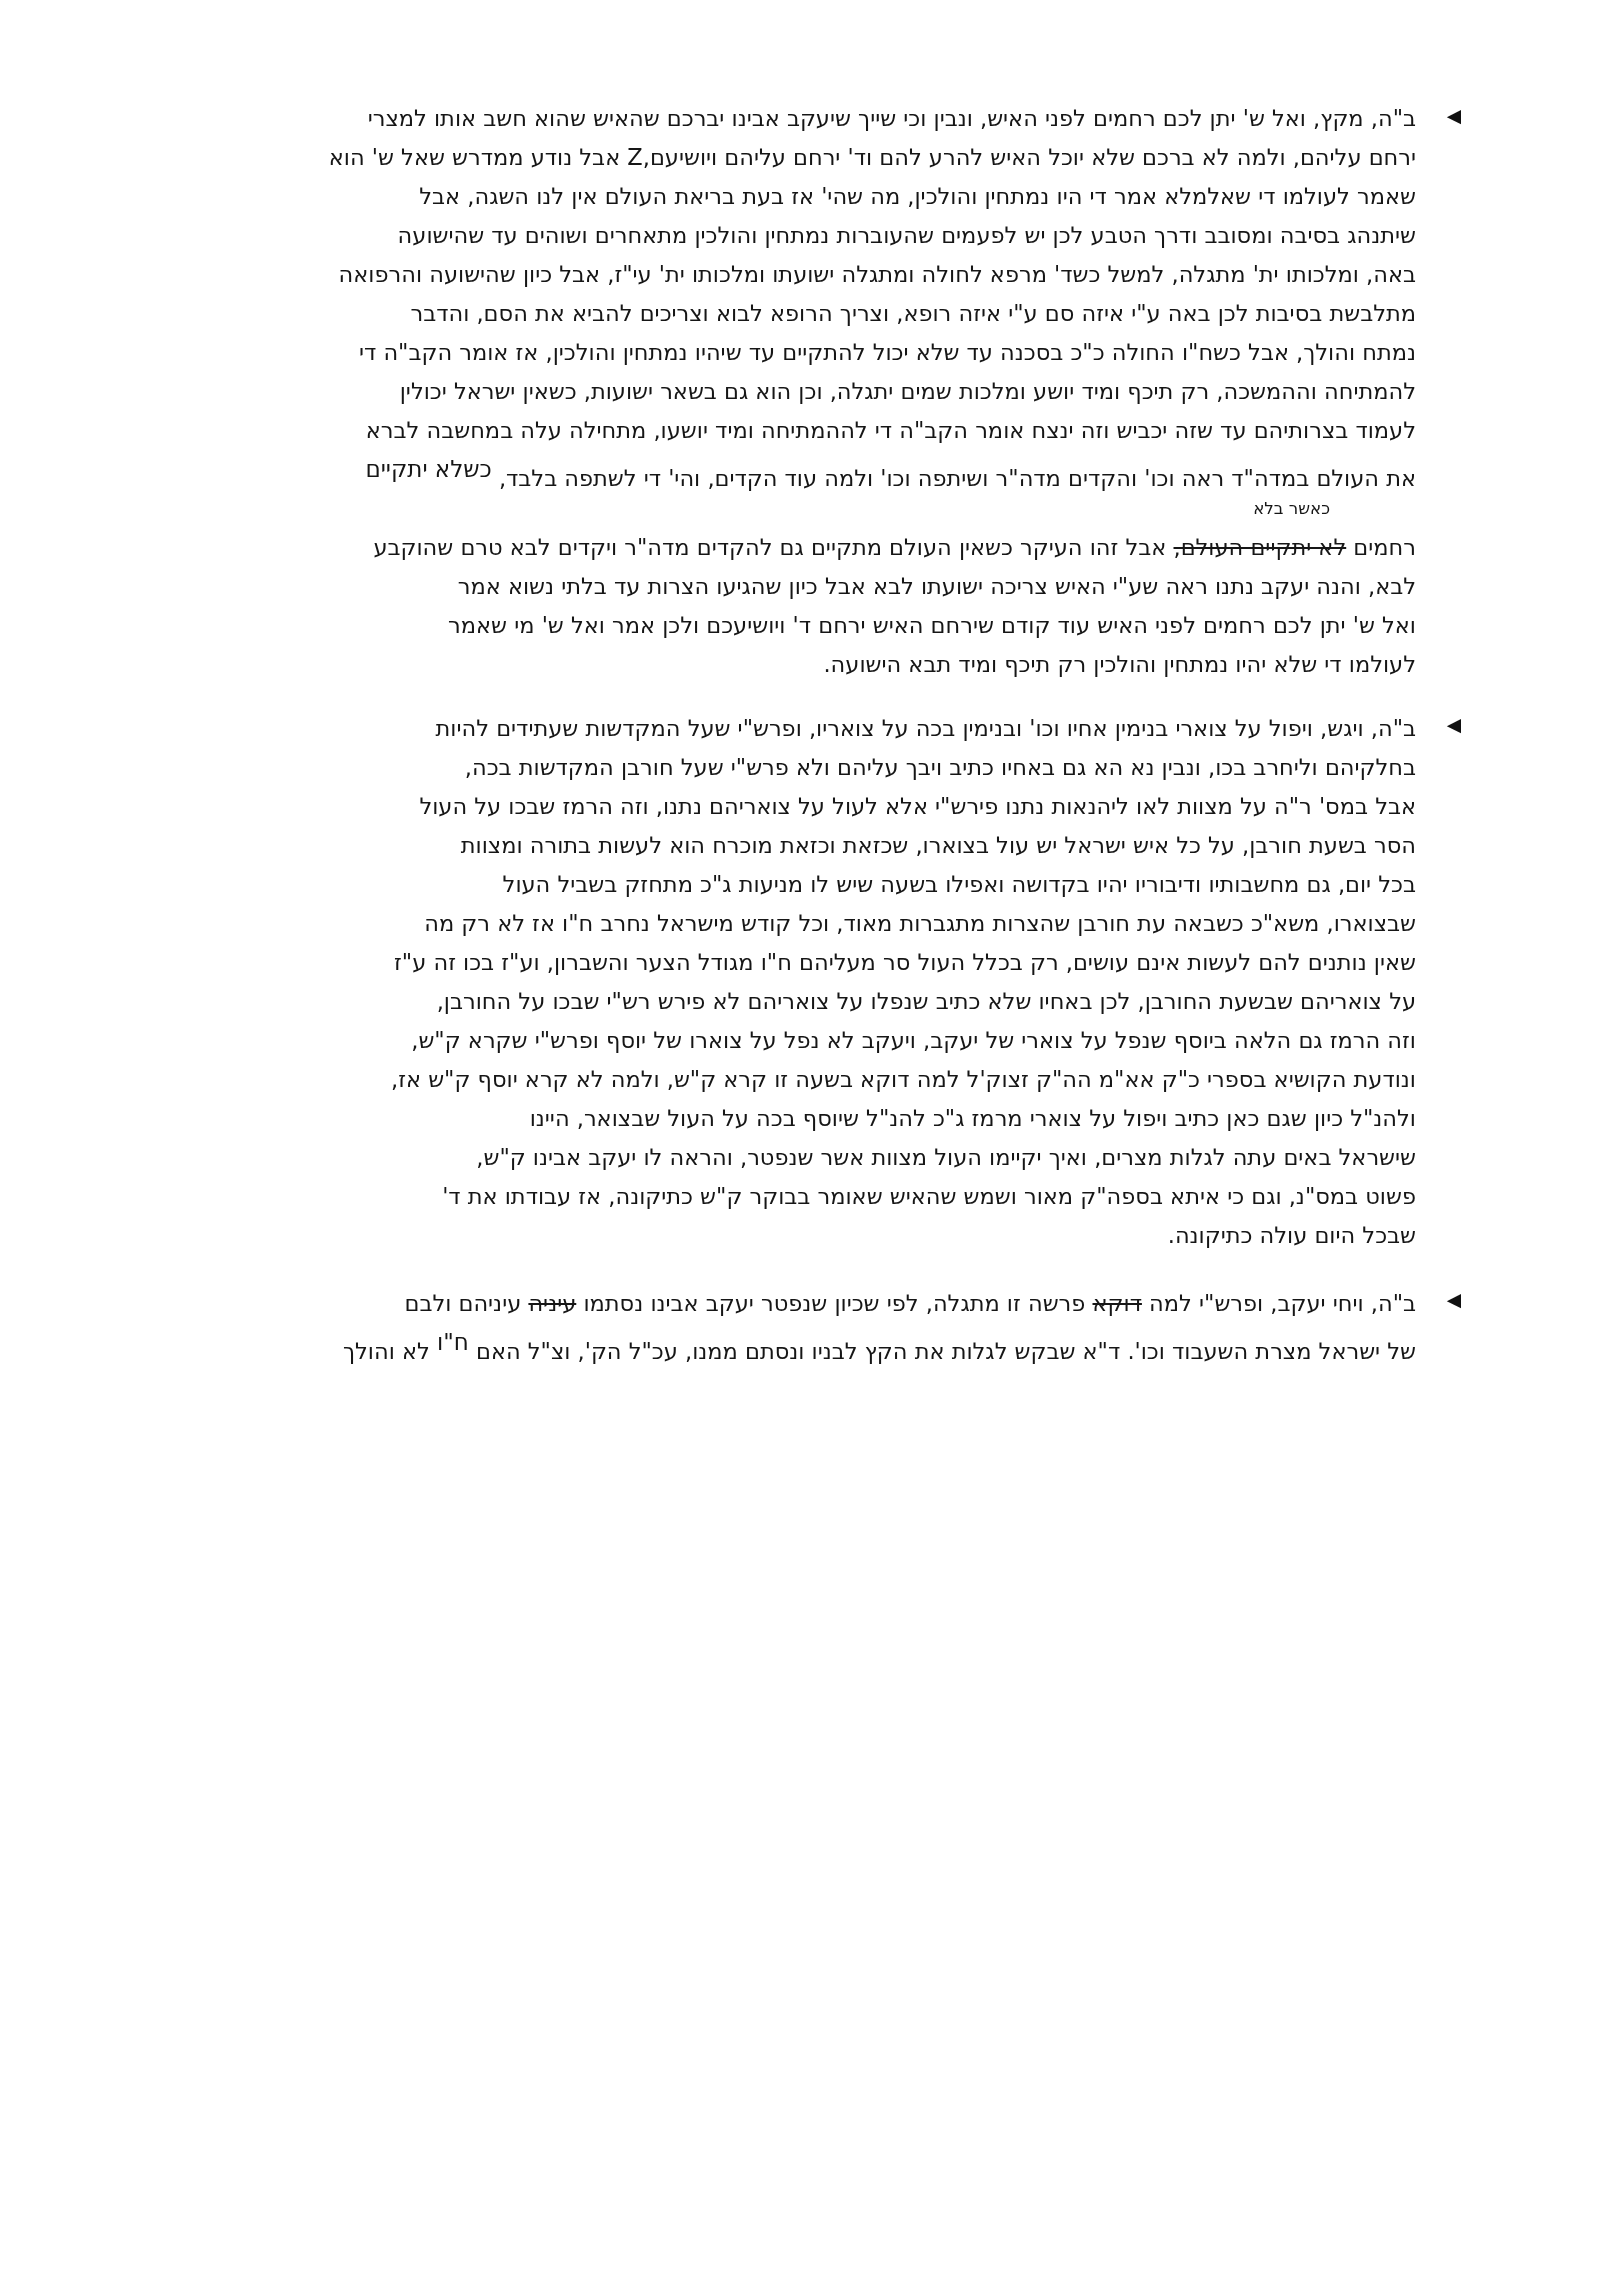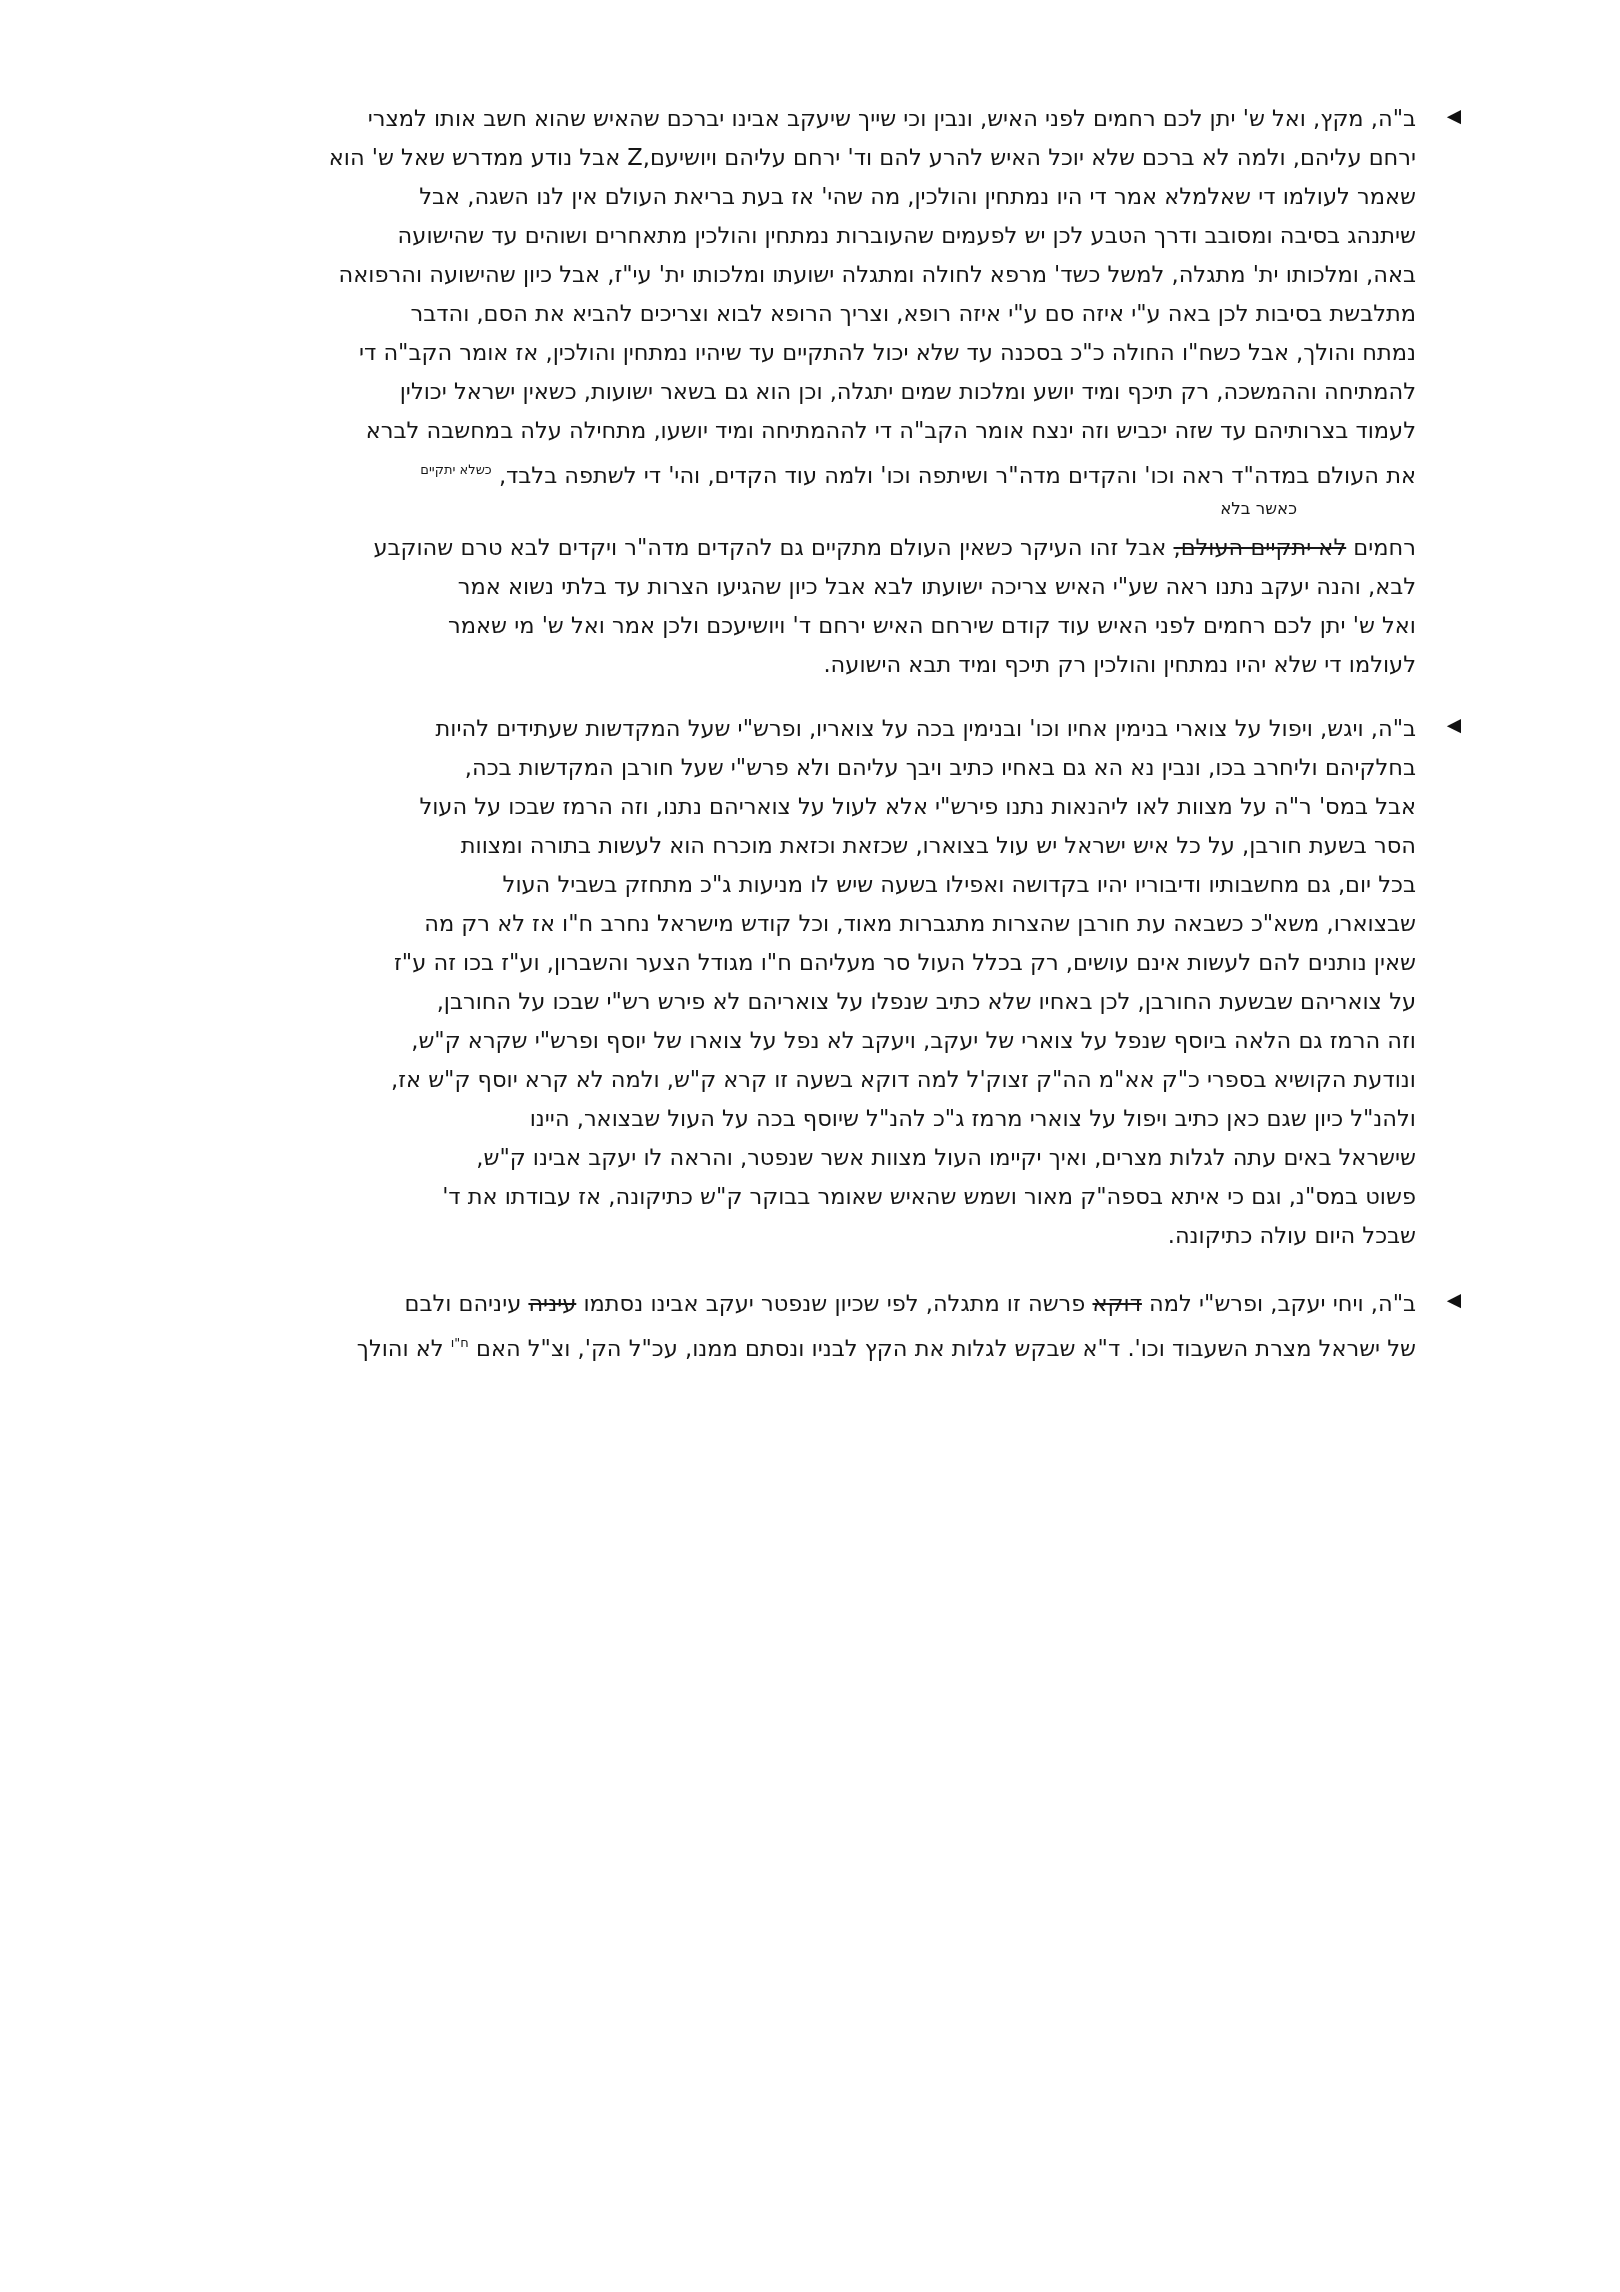--- a/index.html
+++ b/index.html
@@ -42,42 +42,42 @@
   .line.small {
     font-size: 16.7px;
     line-height: 39px;
   }
   .run { }
   .strike {
     text-decoration: line-through;
     text-decoration-thickness: 2px;
   }
   .sup {
-    font-size: 13px;
+    font-size: 23px;
     vertical-align: 8.8px;
   }
 </style>
 </head>
 <body>
 
 <div class="page">
   <div class="doc">
       <div class="para">
         <span class="bullet">◀</span>
         <div class="line"><span class="run">ב"ה, מקץ, ואל ש' יתן לכם רחמים לפני האיש, ונבין וכי שייך שיעקב אבינו יברכם שהאיש שהוא חשב אותו למצרי</span></div>
         <div class="line"><span class="run">ירחם עליהם, ולמה לא ברכם שלא יוכל האיש להרע להם וד' ירחם עליהם ויושיעם,Z אבל נודע ממדרש שאל ש' הוא</span></div>
         <div class="line"><span class="run">שאמר לעולמו די שאלמלא אמר די היו נמתחין והולכין, מה שהי' אז בעת בריאת העולם אין לנו השגה, אבל</span></div>
         <div class="line"><span class="run">שיתנהג בסיבה ומסובב ודרך הטבע לכן יש לפעמים שהעוברות נמתחין והולכין מתאחרים ושוהים עד שהישועה</span></div>
         <div class="line"><span class="run">באה, ומלכותו ית' מתגלה, למשל כשד' מרפא לחולה ומתגלה ישועתו ומלכותו ית' עי"ז, אבל כיון שהישועה והרפואה</span></div>
         <div class="line"><span class="run">מתלבשת בסיבות לכן באה ע"י איזה סם ע"י איזה רופא, וצריך הרופא לבוא וצריכים להביא את הסם, והדבר</span></div>
         <div class="line"><span class="run">נמתח והולך, אבל כשח"ו החולה כ"כ בסכנה עד שלא יכול להתקיים עד שיהיו נמתחין והולכין, אז אומר הקב"ה די</span></div>
         <div class="line"><span class="run">להמתיחה וההמשכה, רק תיכף ומיד יושע ומלכות שמים יתגלה, וכן הוא גם בשאר ישועות, כשאין ישראל יכולין</span></div>
         <div class="line"><span class="run">לעמוד בצרותיהם עד שזה יכביש וזה ינצח אומר הקב"ה די לההמתיחה ומיד יושעו, מתחילה עלה במחשבה לברא</span></div>
         <div class="line"><span class="run">את העולם במדה"ד ראה וכו' והקדים מדה"ר ושיתפה וכו' ולמה עוד הקדים, והי' די לשתפה בלבד, </span><span class="sup">כשלא יתקיים</span></div>
-        <div class="line small" style="margin-right: 119px;"><span class="run">כאשר בלא</span></div>
+        <div class="line small" style="margin-right: 86px;"><span class="run">כאשר בלא</span></div>
         <div class="line"><span class="run">רחמים </span><span class="strike">לא יתקיים העולם,</span><span class="run"> אבל זהו העיקר כשאין העולם מתקיים גם להקדים מדה"ר ויקדים לבא טרם שהוקבע</span></div>
         <div class="line"><span class="run">לבא, והנה יעקב נתנו ראה שע"י האיש צריכה ישועתו לבא אבל כיון שהגיעו הצרות עד בלתי נשוא אמר</span></div>
         <div class="line"><span class="run">ואל ש' יתן לכם רחמים לפני האיש עוד קודם שירחם האיש ירחם ד' ויושיעכם ולכן אמר ואל ש' מי שאמר</span></div>
         <div class="line"><span class="run">לעולמו די שלא יהיו נמתחין והולכין רק תיכף ומיד תבא הישועה.</span></div>
       </div>
       <div class="para">
         <span class="bullet">◀</span>
         <div class="line"><span class="run">ב"ה, ויגש, ויפול על צוארי בנימין אחיו וכו' ובנימין בכה על צואריו, ופרש"י שעל המקדשות שעתידים להיות</span></div>
         <div class="line"><span class="run">בחלקיהם וליחרב בכו, ונבין נא הא גם באחיו כתיב ויבך עליהם ולא פרש"י שעל חורבן המקדשות בכה,</span></div>
         <div class="line"><span class="run">אבל במס' ר"ה על מצוות לאו ליהנאות נתנו פירש"י אלא לעול על צואריהם נתנו, וזה הרמז שבכו על העול</span></div>

